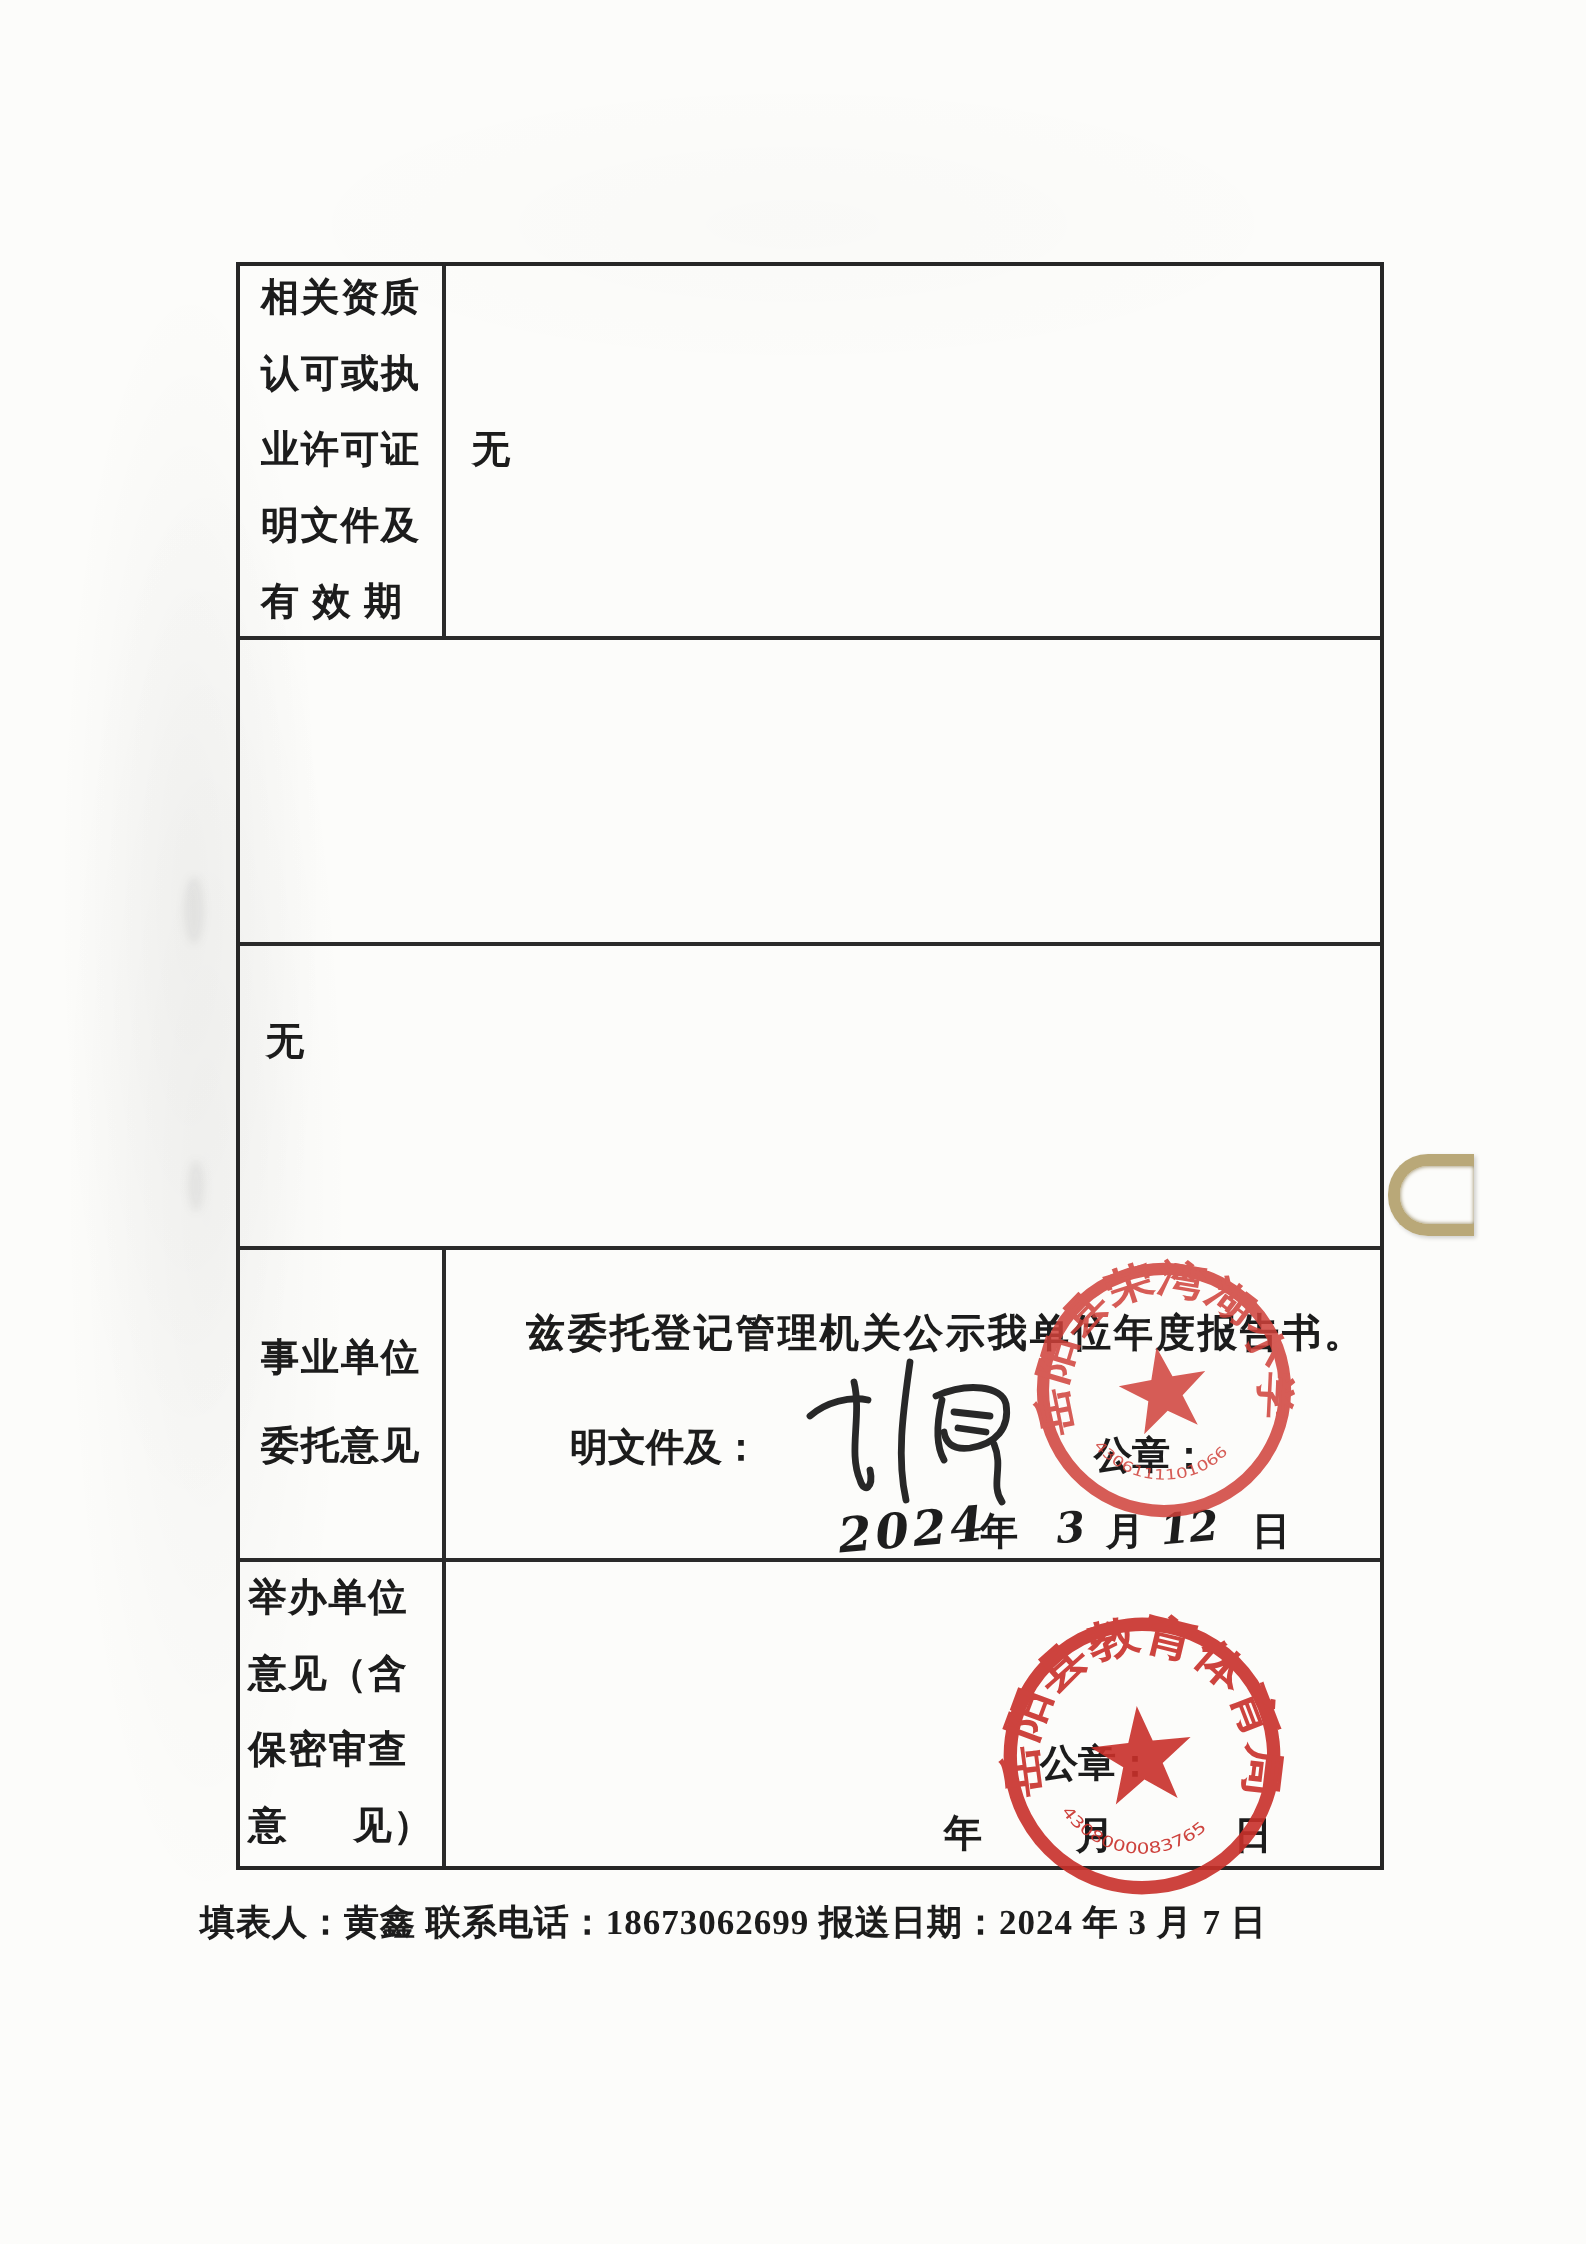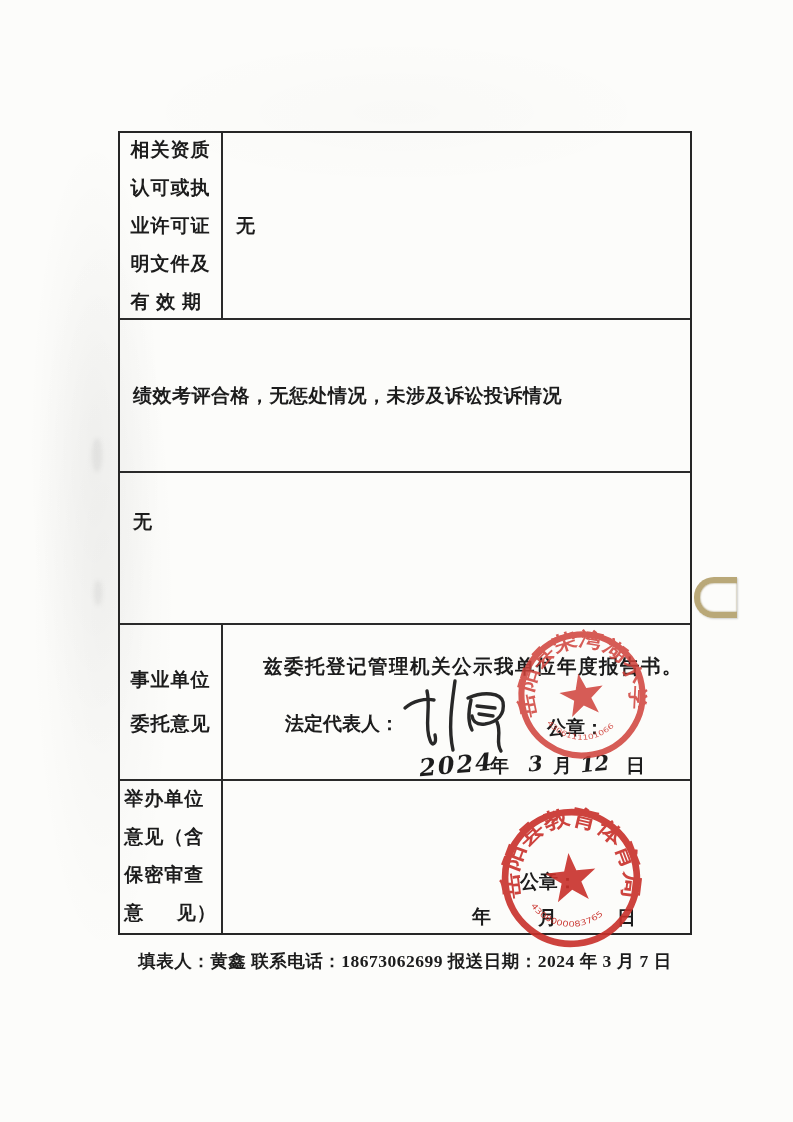--- a/index.html
+++ b/index.html
@@ -35,21 +35,21 @@
   .hw{
     font-style:italic;font-weight:600;color:#1d1d1d;
     font-family:"DejaVu Serif","Liberation Serif",serif;
     transform:rotate(-5deg);display:inline-block;
   }
   .hw-year{font-size:24px;letter-spacing:2px;}
   .hw-num{font-size:21px;}
   .stamp{position:absolute;opacity:0.85;}
   .sig-svg{position:absolute;z-index:3;}
   .footer-line{
-    position:absolute;left:100px;top:949px;width:610px;text-align:center;
+    position:absolute;left:100px;top:949px;width:610px;text-align:left;
     font-weight:bold;font-size:17.5px;letter-spacing:0.5px;
   }
   .paper-clip{
     position:absolute;left:694px;top:577px;width:37px;height:29px;
     border:6px solid #b9a878;border-right:none;
     border-radius:20px 0 0 20px;
     box-shadow:inset 0 0 2px #8a7a4e, 1px 1px 2px rgba(0,0,0,0.18);
     background:transparent;z-index:5;
   }
   .smudge{position:absolute;background:rgba(60,60,60,0.07);border-radius:50%;filter:blur(2px);}
@@ -71,39 +71,36 @@
 业许可证
 明文件及
 有 效 期</div>
       </div>
       <div class="value-cell value-center">
         <div class="value-text">无</div>
       </div>
     </div>
 
     <div class="trow" style="height:154px;">
-      <div class="value-cell value-center">
-        <div class="value-text">绩效考评合格，无惩处情况，未涉及诉讼投诉情况</div>
-      </div>
     </div>
 
     <div class="trow" style="height:153px;">
       <div class="value-cell">
         <div class="value-text" style="position:absolute;left:0;top:35px;">无</div>
       </div>
     </div>
 
     <div class="trow" style="height:157px;">
       <div class="label-cell">
         <div class="label-text" style="line-height:44px;">事业单位
 委托意见</div>
       </div>
       <div class="value-cell">
         <div class="frag" style="left:40px;top:28px;font-size:19.5px;letter-spacing:1.5px;">兹委托登记管理机关公示我单位年度报告书。</div>
-        <div class="frag" style="left:62px;top:86px;">法定代表人：</div>
+        <div class="frag" style="left:62px;top:86px;">明文件及：</div>
         <div class="frag" style="left:324px;top:90px;">公章：</div>
 
         <div class="frag hw hw-year" style="left:196px;top:125px;">2024</div>
         <div class="frag" style="left:267px;top:128px;">年</div>
         <div class="frag hw hw-num" style="left:305px;top:126px;">3</div>
         <div class="frag" style="left:330px;top:128px;">月</div>
         <div class="frag hw hw-num" style="left:357px;top:126px;z-index:4;">12</div>
         <div class="frag" style="left:403px;top:128px;z-index:4;">日</div>
 
         <svg class="sig-svg" style="left:174px;top:53px;width:132px;height:78px;" viewBox="0 0 132 78">

